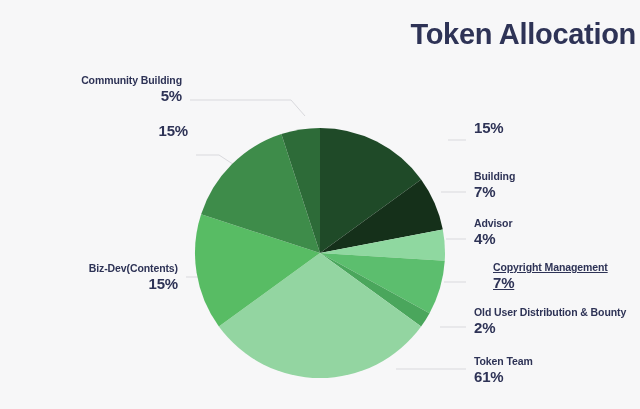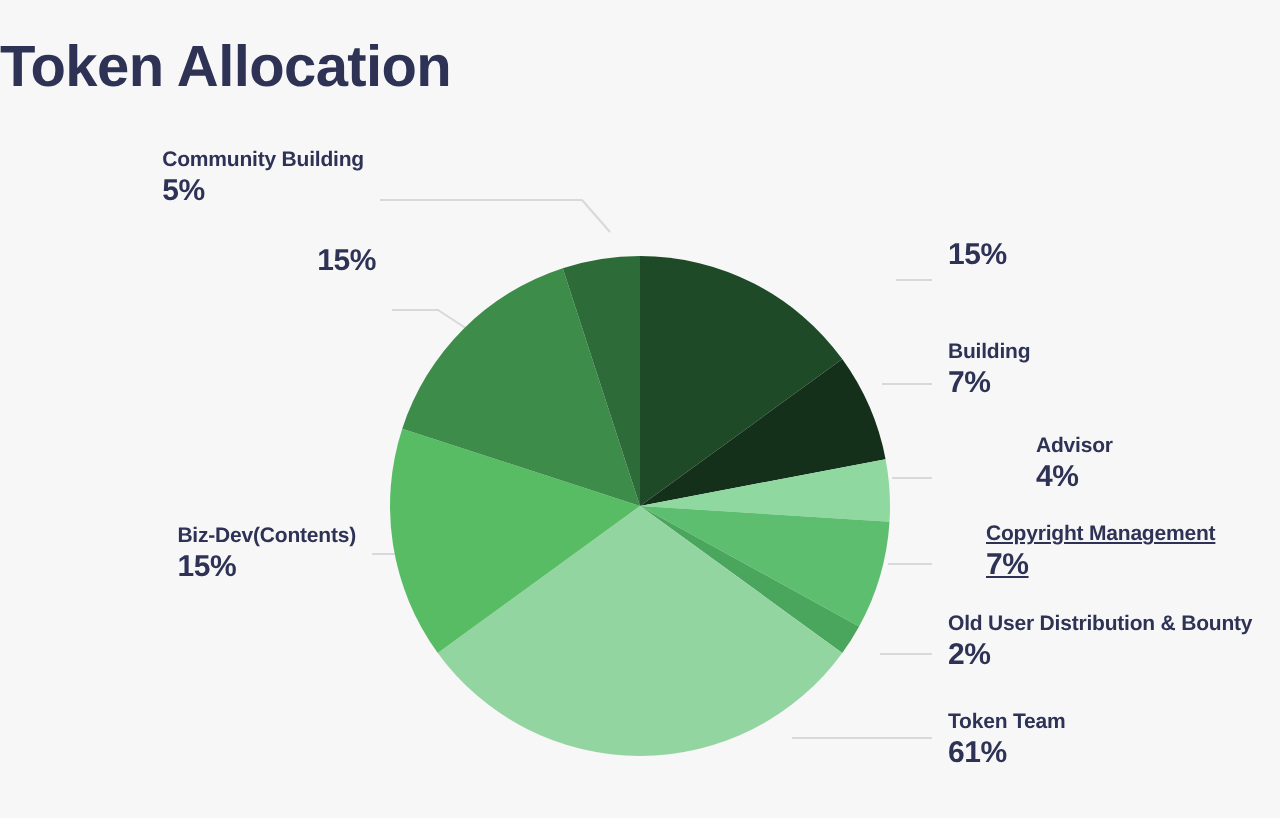--- a/index.html
+++ b/index.html
@@ -17,21 +17,21 @@
   }
   #chart-root {
     position: absolute;
     inset: 0;
   }
   .chart-title {
     position: absolute;
     top: 18px;
     left: 0;
     width: 636px;
-    text-align: left;
+    text-align: right;
     font-size: 29px;
     font-weight: bold;
     color: #2e3356;
     letter-spacing: -0.3px;
   }
   svg.pie-svg {
     position: absolute;
     top: 0;
     left: 0;
     width: 640px;
@@ -53,21 +53,21 @@
     display: block;
     font-size: 15px;
     font-weight: bold;
     line-height: 18px;
     letter-spacing: -0.2px;
   }
   .label.right {
     text-align: left;
   }
   .label.left {
-    text-align: left;
+    text-align: right;
   }
 </style>
 </head>
 <body>
 
 <div id="chart-root">
 
   <div class="chart-title">Token Allocation</div>
 
   <svg class="pie-svg" viewBox="0 0 640 409">
@@ -98,21 +98,21 @@
 
   <div class="label right" style="left:474px; top:119px;">
     <span class="lbl-value">15%</span>
   </div>
 
   <div class="label right" style="left:474px; top:170px;">
     <span class="lbl-name">Building</span>
     <span class="lbl-value">7%</span>
   </div>
 
-  <div class="label right" style="left:474px; top:217px;margin-left:44px;">
+  <div class="label right" style="left:474px; top:217px;">
     <span class="lbl-name">Advisor</span>
     <span class="lbl-value">4%</span>
   </div>
 
   <div class="label right" style="left:493px; top:261px;text-decoration:underline;">
     <span class="lbl-name">Copyright Management</span>
     <span class="lbl-value">7%</span>
   </div>
 
   <div class="label right" style="left:474px; top:306px;">

